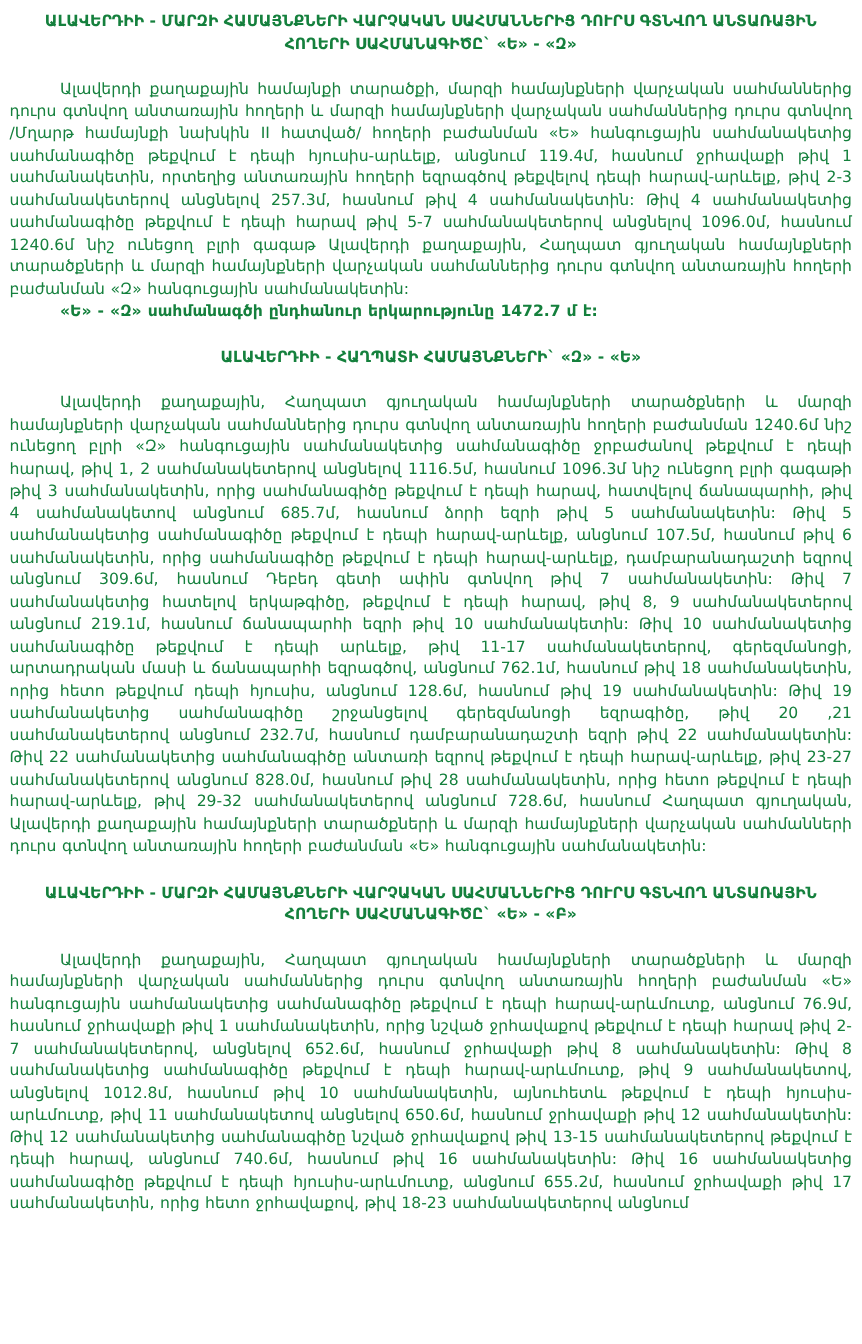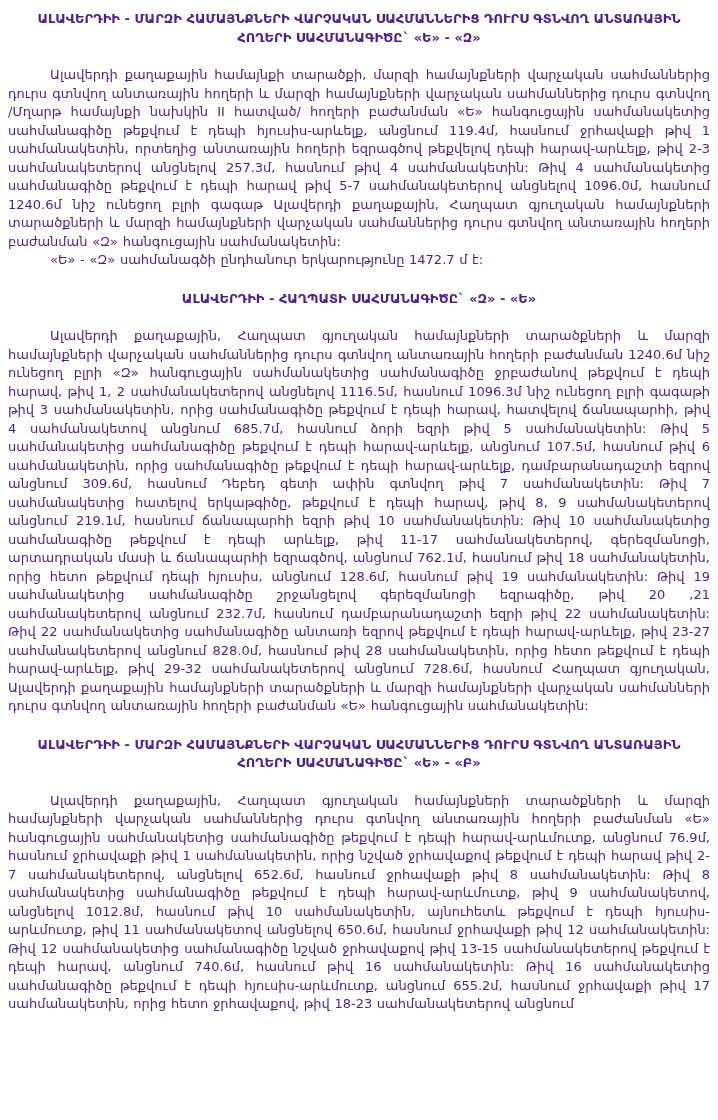--- a/index.html
+++ b/index.html
@@ -3,21 +3,21 @@
 <meta charset="utf-8">
 <style>
   * { margin: 0; padding: 0; box-sizing: border-box; }
   html, body { background: #ffffff; }
   .page {
     position: relative;
     width: 718px;
     height: 1120px;
     margin: 0 auto;
     background: #ffffff;
-    color: #4c1d95;
+    color: #15803d;
     font-family: "DejaVu Sans", sans-serif;
     font-size: 13px;
     line-height: 18.5px;
     padding: 10px 8px 0 8px;
     overflow: hidden;
   }
   .doc-section { margin: 0; }
   .heading {
     font-size: 13px;
     font-weight: bold;
@@ -26,35 +26,36 @@
   }
   .doc-section + .doc-section .heading { margin-top: 20px; }
   .para {
     text-align: justify;
     text-indent: 42px;
     word-spacing: 0.5px;
   }
   .total-line {
     text-align: left;
     text-indent: 42px;
+    font-weight: bold;
   }
 </style>
 </head>
 <body>
 
 <div class="page">
 
   <section class="doc-section">
     <h2 class="heading">ԱԼԱՎԵՐԴԻԻ - ՄԱՐԶԻ ՀԱՄԱՅՆՔՆԵՐԻ ՎԱՐՉԱԿԱՆ ՍԱՀՄԱՆՆԵՐԻՑ ԴՈՒՐՍ ԳՏՆՎՈՂ ԱՆՏԱՌԱՅԻՆ ՀՈՂԵՐԻ ՍԱՀՄԱՆԱԳԻԾԸ` «Ե» - «Զ»</h2>
     <p class="para">Ալավերդի քաղաքային համայնքի տարածքի, մարզի համայնքների վարչական սահմաններից դուրս գտնվող անտառային հողերի և մարզի համայնքների վարչական սահմաններից դուրս գտնվող /Մղարթ համայնքի նախկին II հատված/ հողերի բաժանման «Ե» հանգուցային սահմանակետից սահմանագիծը թեքվում է դեպի հյուսիս-արևելք, անցնում 119.4մ, հասնում ջրհավաքի թիվ 1 սահմանակետին, որտեղից անտառային հողերի եզրագծով թեքվելով դեպի հարավ-արևելք, թիվ 2-3 սահմանակետերով անցնելով 257.3մ, հասնում թիվ 4 սահմանակետին: Թիվ 4 սահմանակետից սահմանագիծը թեքվում է դեպի հարավ թիվ 5-7 սահմանակետերով անցնելով 1096.0մ, հասնում 1240.6մ նիշ ունեցող բլրի գագաթ Ալավերդի քաղաքային, Հաղպատ գյուղական համայնքների տարածքների և մարզի համայնքների վարչական սահմաններից դուրս գտնվող անտառային հողերի բաժանման «Զ» հանգուցային սահմանակետին:</p>
     <p class="para total-line">«Ե» - «Զ» սահմանագծի ընդհանուր երկարությունը 1472.7 մ է:</p>
   </section>
 
   <section class="doc-section">
-    <h2 class="heading">ԱԼԱՎԵՐԴԻԻ - ՀԱՂՊԱՏԻ ՍԱՀՄԱՆԱԳԻԾԸ` «Զ» - «Ե»</h2>
+    <h2 class="heading">ԱԼԱՎԵՐԴԻԻ - ՀԱՂՊԱՏԻ ՀԱՄԱՅՆՔՆԵՐԻ` «Զ» - «Ե»</h2>
     <p class="para">Ալավերդի քաղաքային, Հաղպատ գյուղական համայնքների տարածքների և մարզի համայնքների վարչական սահմաններից դուրս գտնվող անտառային հողերի բաժանման 1240.6մ նիշ ունեցող բլրի «Զ» հանգուցային սահմանակետից սահմանագիծը ջրբաժանով թեքվում է դեպի հարավ, թիվ 1, 2 սահմանակետերով անցնելով 1116.5մ, հասնում 1096.3մ նիշ ունեցող բլրի գագաթի թիվ 3 սահմանակետին, որից սահմանագիծը թեքվում է դեպի հարավ, հատվելով ճանապարհի, թիվ 4 սահմանակետով անցնում 685.7մ, հասնում ձորի եզրի թիվ 5 սահմանակետին: Թիվ 5 սահմանակետից սահմանագիծը թեքվում է դեպի հարավ-արևելք, անցնում 107.5մ, հասնում թիվ 6 սահմանակետին, որից սահմանագիծը թեքվում է դեպի հարավ-արևելք, դամբարանադաշտի եզրով անցնում 309.6մ, հասնում Դեբեդ գետի ափին գտնվող թիվ 7 սահմանակետին: Թիվ 7 սահմանակետից հատելով երկաթգիծը, թեքվում է դեպի հարավ, թիվ 8, 9 սահմանակետերով անցնում 219.1մ, հասնում ճանապարհի եզրի թիվ 10 սահմանակետին: Թիվ 10 սահմանակետից սահմանագիծը թեքվում է դեպի արևելք, թիվ 11-17 սահմանակետերով, գերեզմանոցի, արտադրական մասի և ճանապարհի եզրագծով, անցնում 762.1մ, հասնում թիվ 18 սահմանակետին, որից հետո թեքվում դեպի հյուսիս, անցնում 128.6մ, հասնում թիվ 19 սահմանակետին: Թիվ 19 սահմանակետից սահմանագիծը շրջանցելով գերեզմանոցի եզրագիծը, թիվ 20 ,21 սահմանակետերով անցնում 232.7մ, հասնում դամբարանադաշտի եզրի թիվ 22 սահմանակետին: Թիվ 22 սահմանակետից սահմանագիծը անտառի եզրով թեքվում է դեպի հարավ-արևելք, թիվ 23-27 սահմանակետերով անցնում 828.0մ, հասնում թիվ 28 սահմանակետին, որից հետո թեքվում է դեպի հարավ-արևելք, թիվ 29-32 սահմանակետերով անցնում 728.6մ, հասնում Հաղպատ գյուղական, Ալավերդի քաղաքային համայնքների տարածքների և մարզի համայնքների վարչական սահմանների դուրս գտնվող անտառային հողերի բաժանման «Ե» հանգուցային սահմանակետին:</p>
   </section>
 
   <section class="doc-section">
     <h2 class="heading">ԱԼԱՎԵՐԴԻԻ - ՄԱՐԶԻ ՀԱՄԱՅՆՔՆԵՐԻ ՎԱՐՉԱԿԱՆ ՍԱՀՄԱՆՆԵՐԻՑ ԴՈՒՐՍ ԳՏՆՎՈՂ ԱՆՏԱՌԱՅԻՆ ՀՈՂԵՐԻ ՍԱՀՄԱՆԱԳԻԾԸ` «Ե» - «Բ»</h2>
     <p class="para">Ալավերդի քաղաքային, Հաղպատ գյուղական համայնքների տարածքների և մարզի համայնքների վարչական սահմաններից դուրս գտնվող անտառային հողերի բաժանման «Ե» հանգուցային սահմանակետից սահմանագիծը թեքվում է դեպի հարավ-արևմուտք, անցնում 76.9մ, հասնում ջրհավաքի թիվ 1 սահմանակետին, որից նշված ջրհավաքով թեքվում է դեպի հարավ թիվ 2-7 սահմանակետերով, անցնելով 652.6մ, հասնում ջրհավաքի թիվ 8 սահմանակետին: Թիվ 8 սահմանակետից սահմանագիծը թեքվում է դեպի հարավ-արևմուտք, թիվ 9 սահմանակետով, անցնելով 1012.8մ, հասնում թիվ 10 սահմանակետին, այնուհետև թեքվում է դեպի հյուսիս-արևմուտք, թիվ 11 սահմանակետով անցնելով 650.6մ, հասնում ջրհավաքի թիվ 12 սահմանակետին: Թիվ 12 սահմանակետից սահմանագիծը նշված ջրհավաքով թիվ 13-15 սահմանակետերով թեքվում է դեպի հարավ, անցնում 740.6մ, հասնում թիվ 16 սահմանակետին: Թիվ 16 սահմանակետից սահմանագիծը թեքվում է դեպի հյուսիս-արևմուտք, անցնում 655.2մ, հասնում ջրհավաքի թիվ 17 սահմանակետին, որից հետո ջրհավաքով, թիվ 18-23 սահմանակետերով անցնում</p>
   </section>
 
 </div>
 

